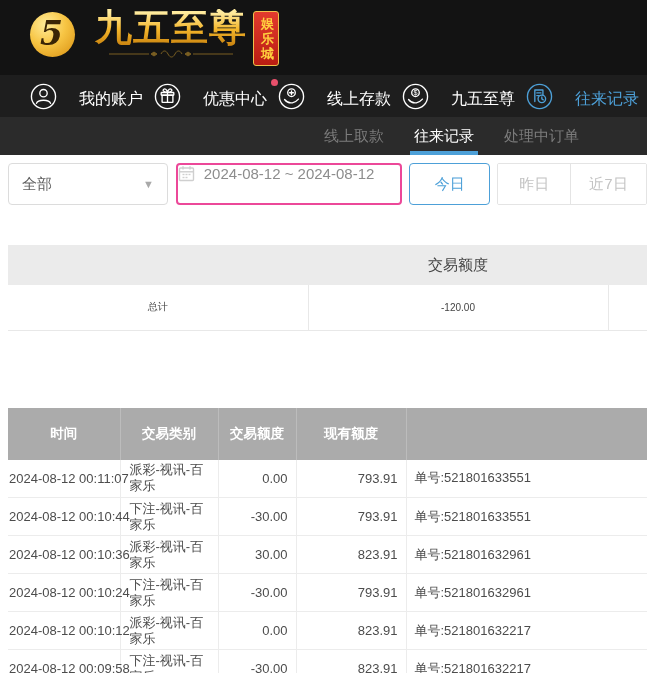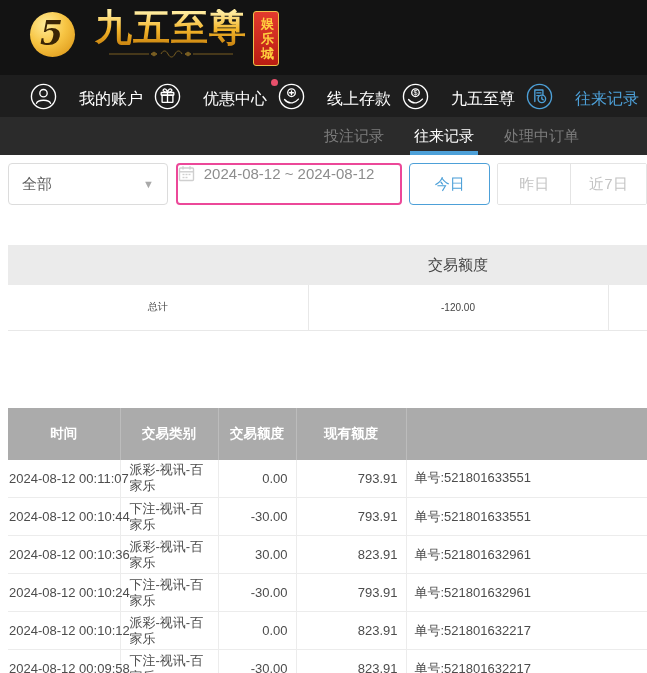--- a/index.html
+++ b/index.html
@@ -152,21 +152,21 @@
       <path d="M9.8 20.5V7.8h9v5.2"></path>
       <path d="M12 11h4.6M12 14h2.6"></path>
       <circle cx="17.6" cy="17.6" r="4.2"></circle>
       <path d="M17.6 15.5v2.2l1.6 1"></path>
     </svg>
     <span>往来记录</span>
   </div>
 </div>
 
 <div class="sub-tabs">
-  <div class="sub-tab">投注记录</div>
+  <div class="sub-tab">线上取款</div>
   <div class="sub-tab active">往来记录</div>
   <div class="sub-tab">处理中订单</div>
 </div>
 
 <div class="filter-row">
   <div class="select-box">
     <span>全部</span>
     <span class="caret">▼</span>
   </div>
   <div class="date-box">

